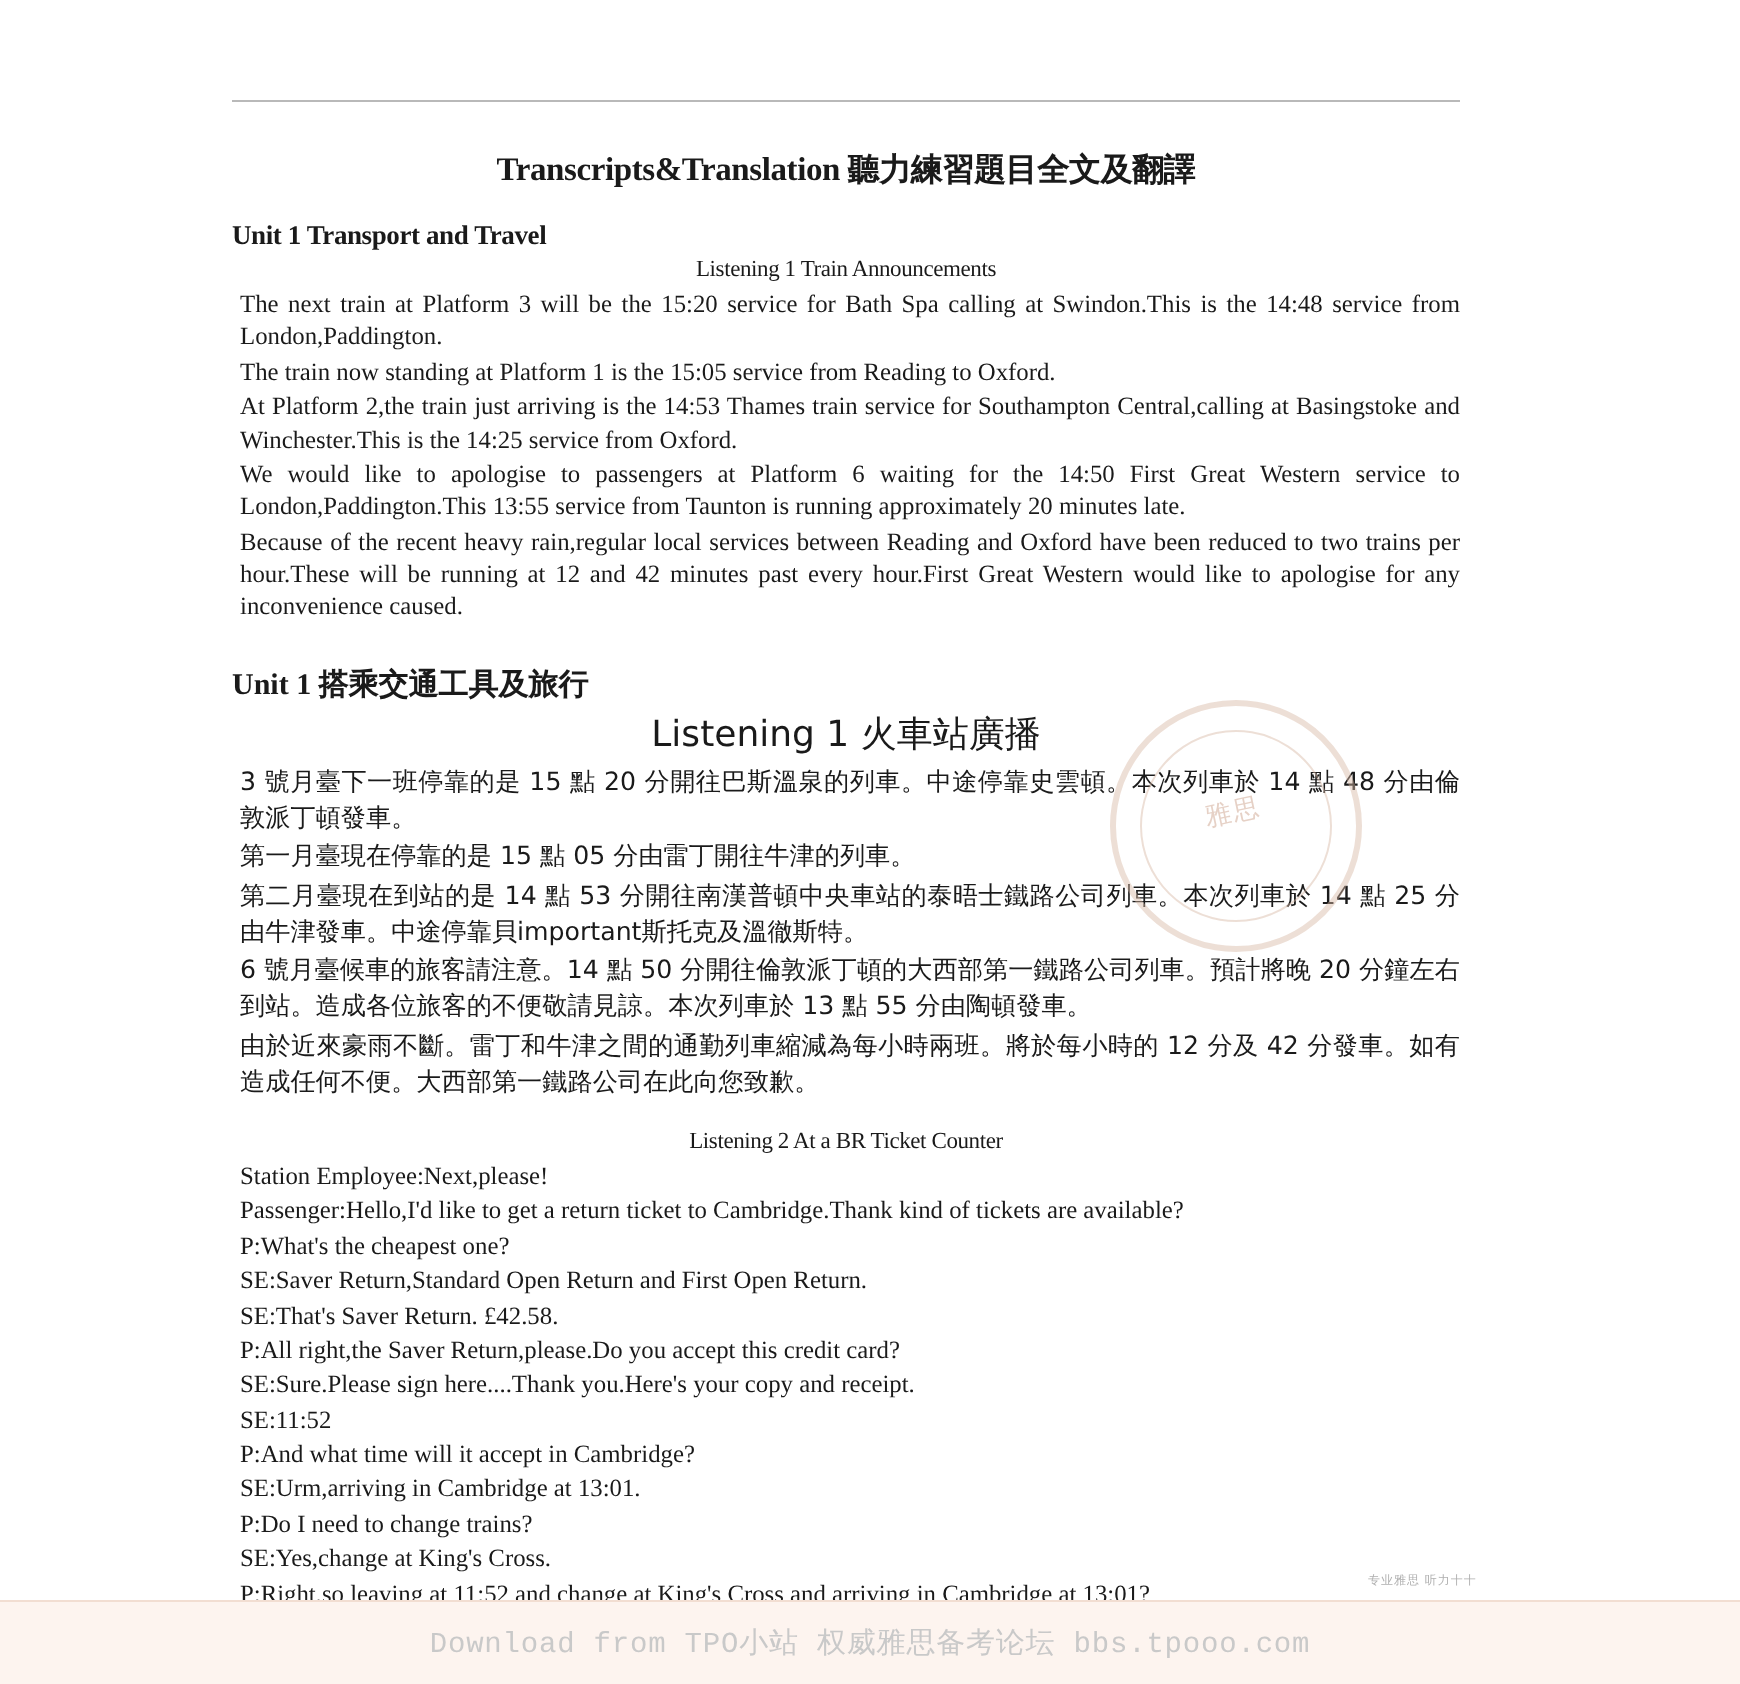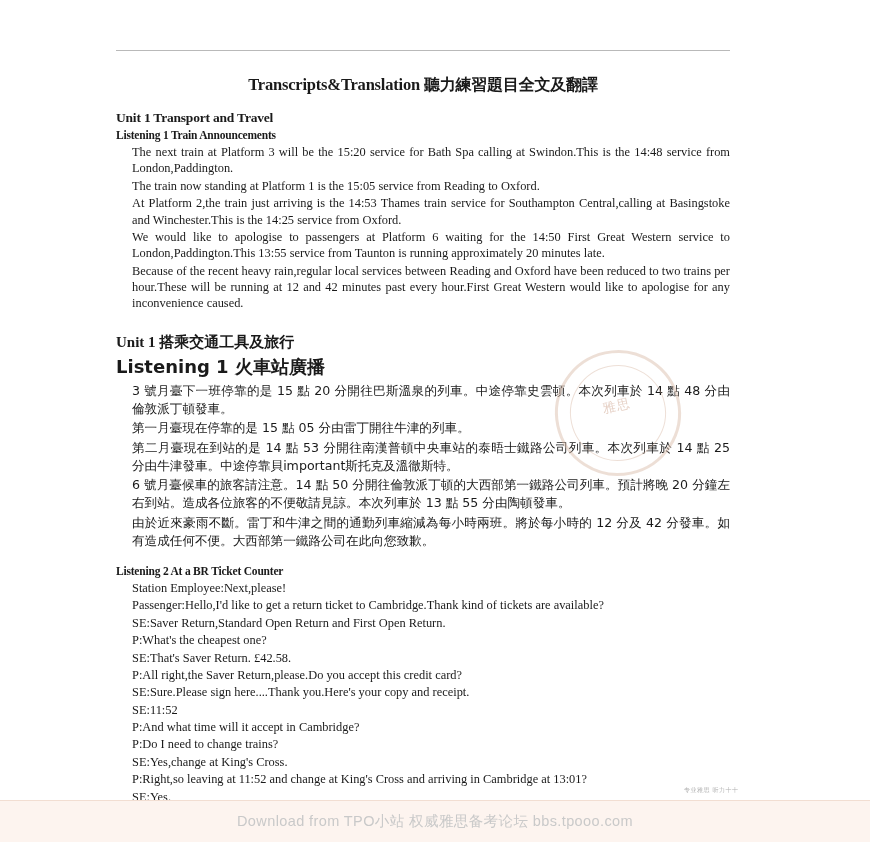--- a/index.html
+++ b/index.html
@@ -51,33 +51,34 @@
     margin: 0 0 3px 0;
     letter-spacing: -0.2px;
   }
   h2.sect.cn {
     font-family: Liberation Serif, serif;
     font-size: 15px;
     letter-spacing: 0;
   }
   h3.sub {
     font-size: 11.5px;
-    font-weight: bold;
+    font-weight: normal;
     margin: 0 0 3px 0;
     letter-spacing: -0.2px;
+    text-align: center;
   }
   h3.sub.cn {
     font-family: "DejaVu Sans", sans-serif;
     font-size: 18px;
     letter-spacing: 0;
   }
   p.para {
     font-size: 12.4px;
     line-height: 1.32;
-    margin: 0 0 1px 16px;
+    margin: 0 0 1px 4px;
     text-align: justify;
     text-justify: inter-word;
   }
   p.para.cn {
     font-family: "DejaVu Sans", sans-serif;
     font-size: 12.6px;
     line-height: 1.45;
     text-align: justify;
   }
   .gap-lg { height: 20px; }
@@ -123,21 +124,21 @@
     width: 870px;
     height: 42px;
     background: #fdf4ef;
     border-top: 1px solid #f2ded2;
   }
   .footer-text {
     position: absolute;
     left: 0; right: 0;
     top: 812px;
     text-align: center;
-    font-family: Liberation Sans, sans-serif;
+    font-family: Liberation Mono, monospace;
     font-size: 14.5px;
     color: #c9c9c9;
     letter-spacing: 0.4px;
   }
   .tiny-mark {
     position: absolute;
     left: 684px;
     top: 786px;
     font-family: "DejaVu Sans", sans-serif;
     font-size: 6px;
@@ -179,27 +180,28 @@
     <p class="para cn">6 號月臺候車的旅客請注意。14 點 50 分開往倫敦派丁頓的大西部第一鐵路公司列車。預計將晚 20 分鐘左右到站。造成各位旅客的不便敬請見諒。本次列車於 13 點 55 分由陶頓發車。</p>
     <p class="para cn">由於近來豪雨不斷。雷丁和牛津之間的通勤列車縮減為每小時兩班。將於每小時的 12 分及 42 分發車。如有造成任何不便。大西部第一鐵路公司在此向您致歉。</p>
 
     <div class="gap-md"></div>
 
     <h3 class="sub">Listening 2 At a BR Ticket Counter</h3>
 
     <div class="dialog">
       <p class="para">Station Employee:Next,please!</p>
       <p class="para">Passenger:Hello,I'd like to get a return ticket to Cambridge.Thank kind of tickets are available?</p>
+      <p class="para">P:What's the cheapest one?</p>
       <p class="para">SE:Saver Return,Standard Open Return and First Open Return.</p>
-      <p class="para">P:What's the cheapest one?</p>
       <p class="para">SE:That's Saver Return. £42.58.</p>
       <p class="para">P:All right,the Saver Return,please.Do you accept this credit card?</p>
       <p class="para">SE:Sure.Please sign here....Thank you.Here's your copy and receipt.</p>
       <p class="para">SE:11:52</p>
       <p class="para">P:And what time will it accept in Cambridge?</p>
+      <p class="para">SE:Urm,arriving in Cambridge at 13:01.</p>
       <p class="para">P:Do I need to change trains?</p>
       <p class="para">SE:Yes,change at King's Cross.</p>
       <p class="para">P:Right,so leaving at 11:52 and change at King's Cross and arriving in Cambridge at 13:01?</p>
       <p class="para">SE:Yes.</p>
     </div>
 
   </div>
 
   <div class="stamp">
     <div class="stamp-text">雅思</div>

